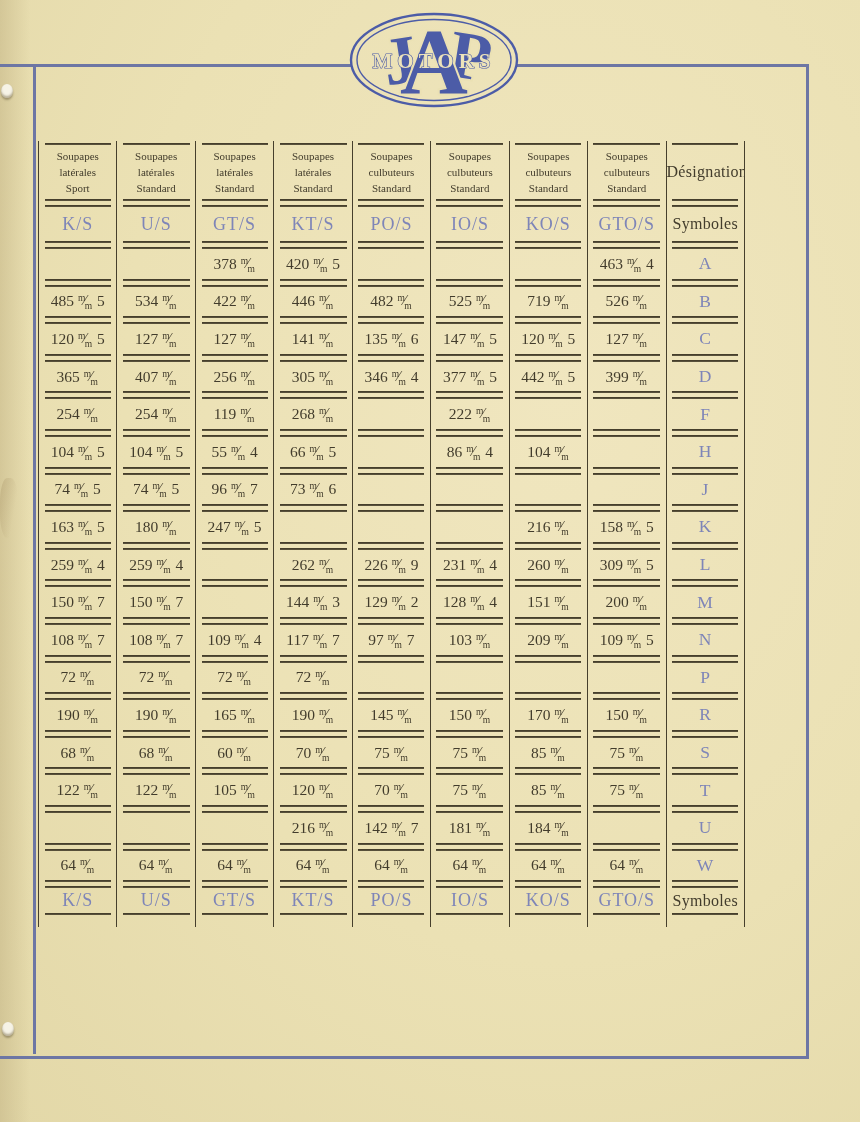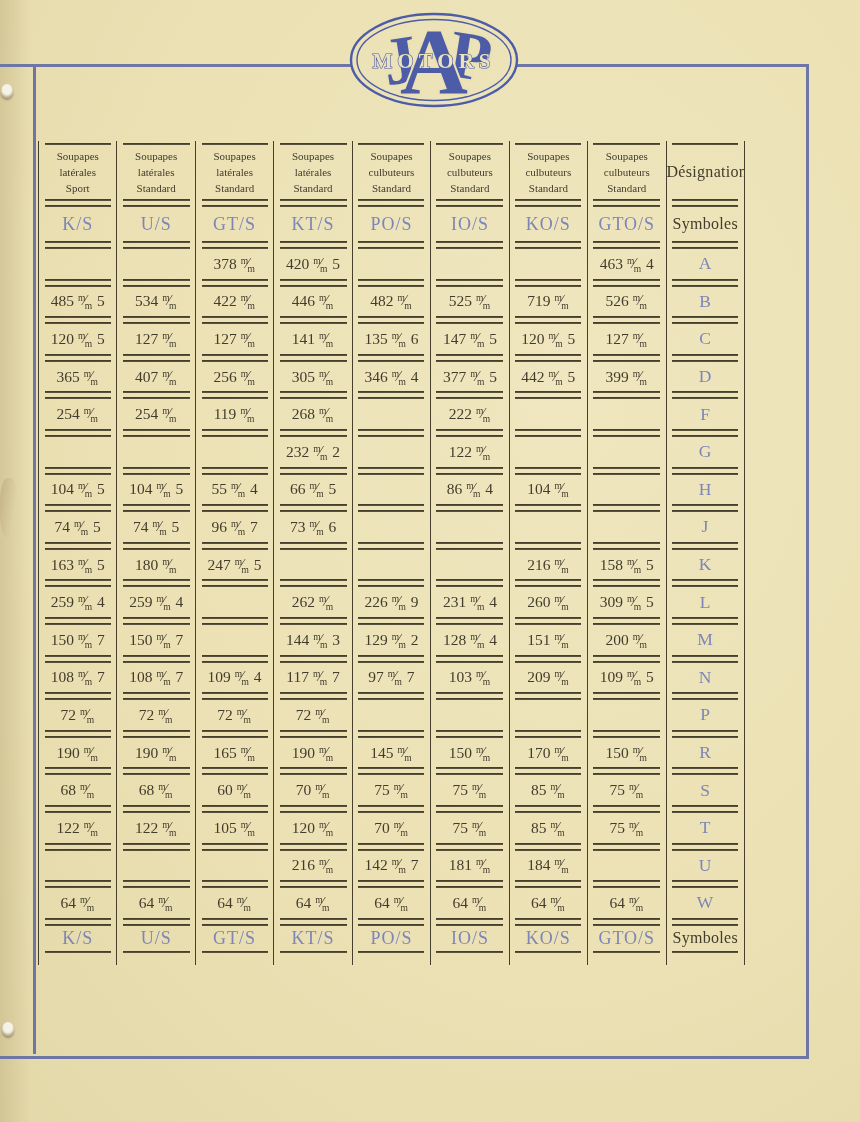--- a/index.html
+++ b/index.html
@@ -190,31 +190,20 @@
           <td class="val"><span class="num">254</span><span class="unit"><span class="ut">m</span><span class="us">⁄</span><span class="ub">m</span></span></td>
           <td class="val"><span class="num">119</span><span class="unit"><span class="ut">m</span><span class="us">⁄</span><span class="ub">m</span></span></td>
           <td class="val"><span class="num">268</span><span class="unit"><span class="ut">m</span><span class="us">⁄</span><span class="ub">m</span></span></td>
           <td class="val"></td>
           <td class="val"><span class="num">222</span><span class="unit"><span class="ut">m</span><span class="us">⁄</span><span class="ub">m</span></span></td>
           <td class="val"></td>
           <td class="val"></td>
           <td class="letter">F</td>
         </tr>
         <tr class="r-data">
-          <td class="val"></td>
-          <td class="val"></td>
-          <td class="val"></td>
-          <td class="val"><span class="num">232</span><span class="unit"><span class="ut">m</span><span class="us">⁄</span><span class="ub">m</span></span><span class="dec"> 2</span></td>
-          <td class="val"></td>
-          <td class="val"><span class="num">122</span><span class="unit"><span class="ut">m</span><span class="us">⁄</span><span class="ub">m</span></span></td>
-          <td class="val"></td>
-          <td class="val"></td>
-          <td class="letter">G</td>
-        </tr>
-        <tr class="r-data">
           <td class="val"><span class="num">104</span><span class="unit"><span class="ut">m</span><span class="us">⁄</span><span class="ub">m</span></span><span class="dec"> 5</span></td>
           <td class="val"><span class="num">104</span><span class="unit"><span class="ut">m</span><span class="us">⁄</span><span class="ub">m</span></span><span class="dec"> 5</span></td>
           <td class="val"><span class="num">55</span><span class="unit"><span class="ut">m</span><span class="us">⁄</span><span class="ub">m</span></span><span class="dec"> 4</span></td>
           <td class="val"><span class="num">66</span><span class="unit"><span class="ut">m</span><span class="us">⁄</span><span class="ub">m</span></span><span class="dec"> 5</span></td>
           <td class="val"></td>
           <td class="val"><span class="num">86</span><span class="unit"><span class="ut">m</span><span class="us">⁄</span><span class="ub">m</span></span><span class="dec"> 4</span></td>
           <td class="val"><span class="num">104</span><span class="unit"><span class="ut">m</span><span class="us">⁄</span><span class="ub">m</span></span></td>
           <td class="val"></td>
           <td class="letter">H</td>
         </tr>

